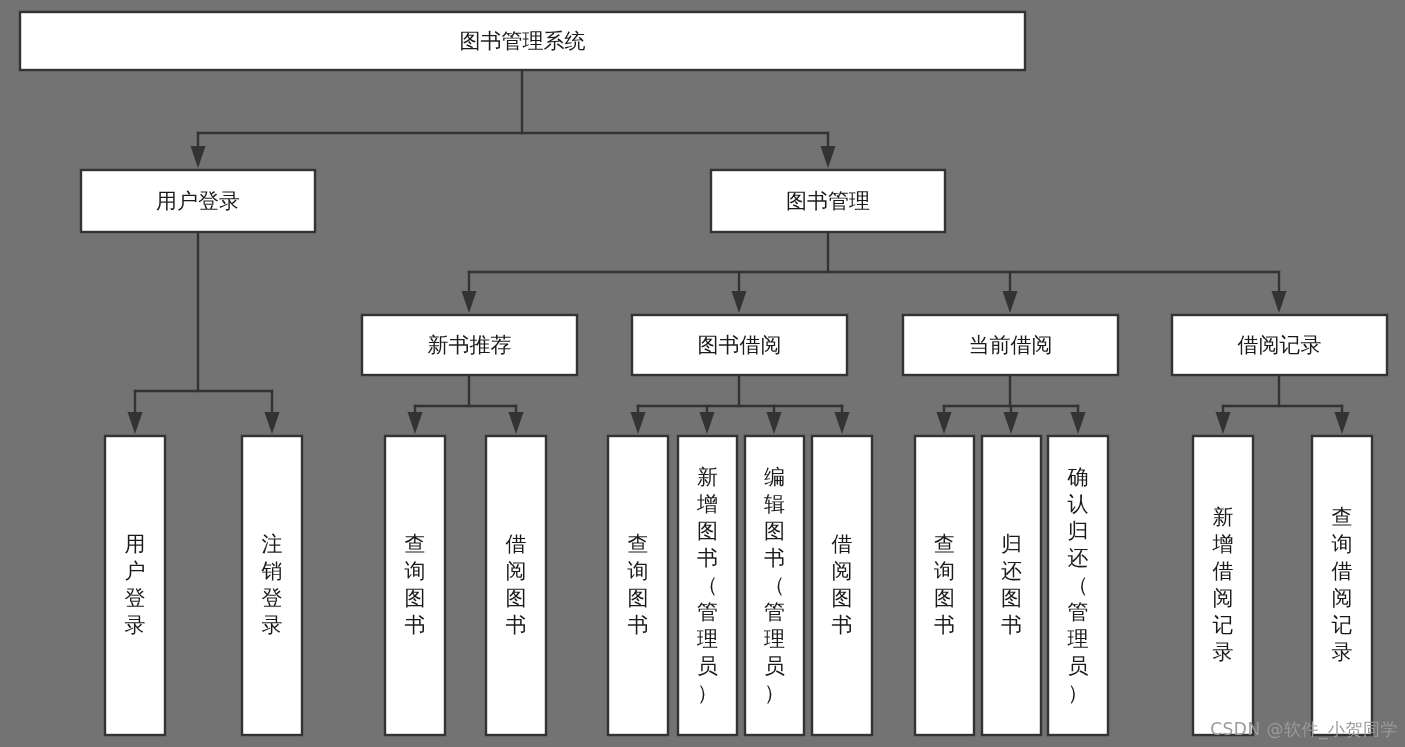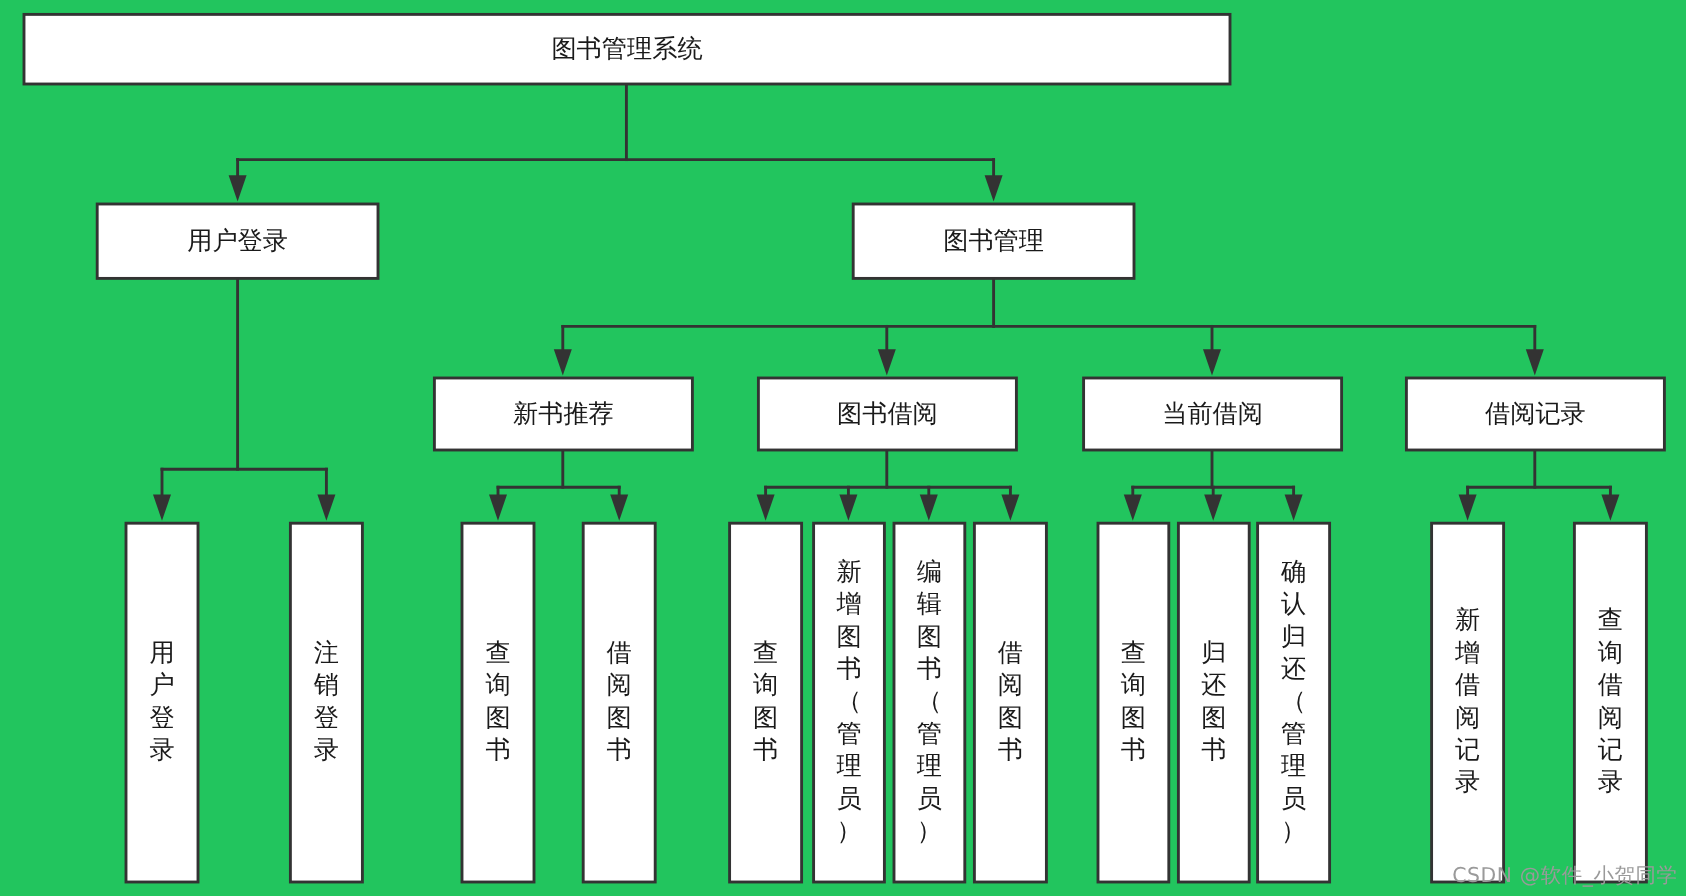--- a/index.html
+++ b/index.html
@@ -8,21 +8,21 @@
     padding: 0;
     background: #ffffff;
   }
   body {
     font-family: "DejaVu Sans", "Liberation Sans", sans-serif;
   }
   #diagram-root {
     position: relative;
     width: 1405px;
     height: 747px;
-    background: #22c55e;
+    background: #737373;
     overflow: hidden;
   }
   svg.diagram-canvas {
     position: absolute;
     left: 0;
     top: 0;
     width: 1405px;
     height: 747px;
   }
   .node-box {

